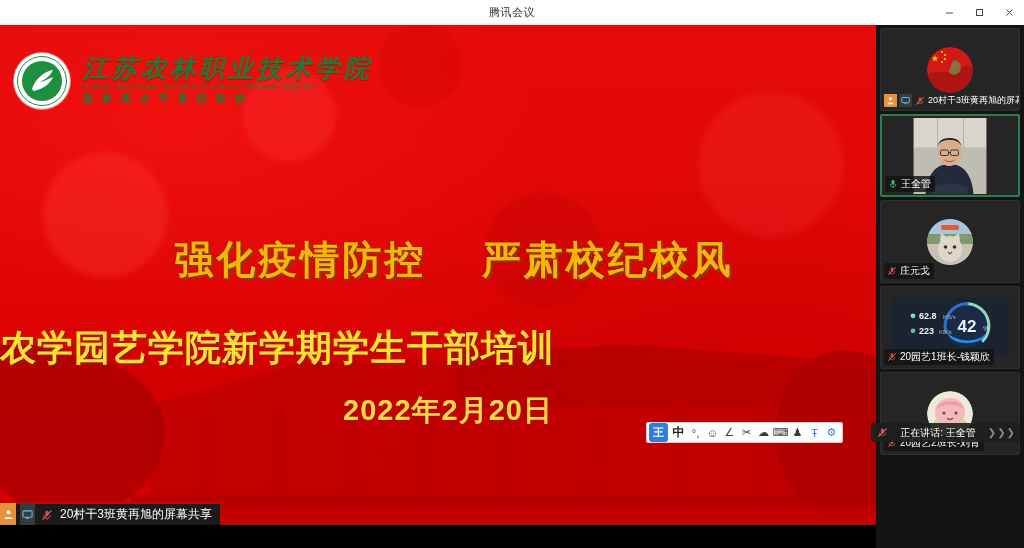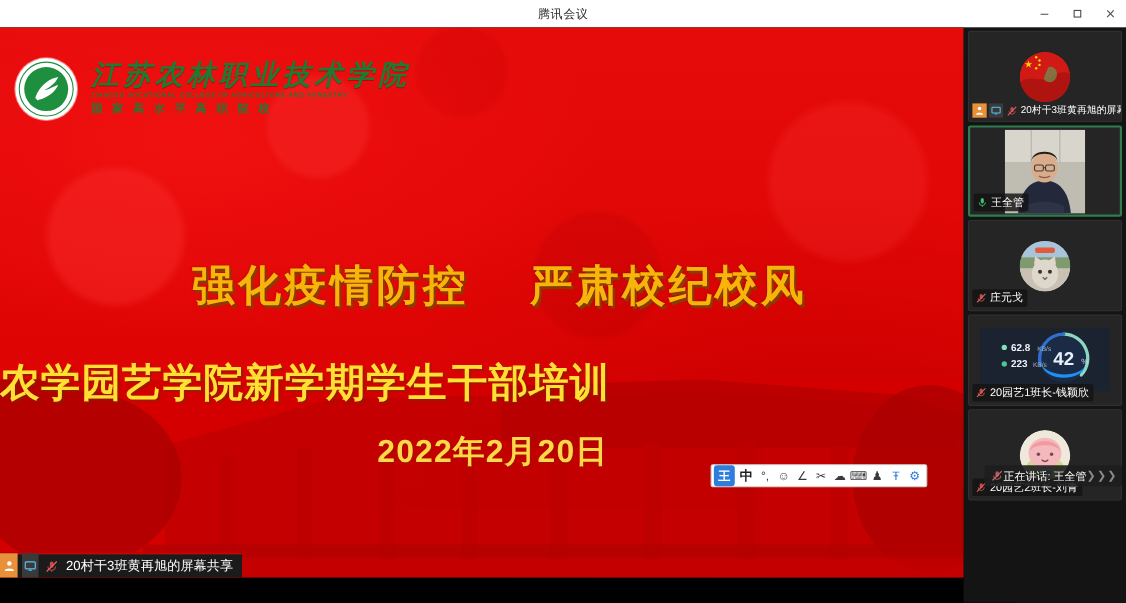--- a/index.html
+++ b/index.html
@@ -136,21 +136,21 @@
   .tag-orange { width:13px; height:13px; background:#e8913a; display:flex; align-items:center; justify-content:center; }
   .tag-dark { width:13px; height:13px; background:#3a3a3a; display:flex; align-items:center; justify-content:center; }
 
   
   .statusbar {
     position:absolute; left:0; bottom:0; width:1024px; height:23px; z-index:8;
     pointer-events:none;
   }
   .speaking-chip {
     position:absolute; right:4px; bottom:2px; height:19px;
-    display:flex; align-items:center; gap:0;
+    display:flex; align-items:center; gap:12px;
     background:rgba(30,30,30,.9); border-radius:2px; padding:0 5px;
     pointer-events:auto;
   }
   .speaking-chip .txt { color:#ffffff; font-size:10px; white-space:nowrap; }
   .chev { display:flex; gap:1px; }
   .chev span { color:#8a8a8a; font-size:10px; }
 
   
   .ime {
     position:absolute; left:646px; bottom:1px; height:21px; z-index:9;

